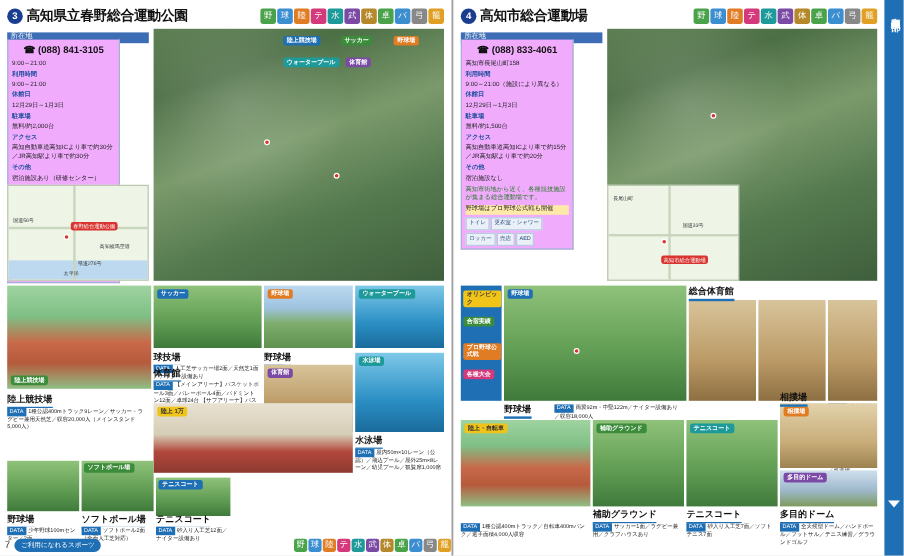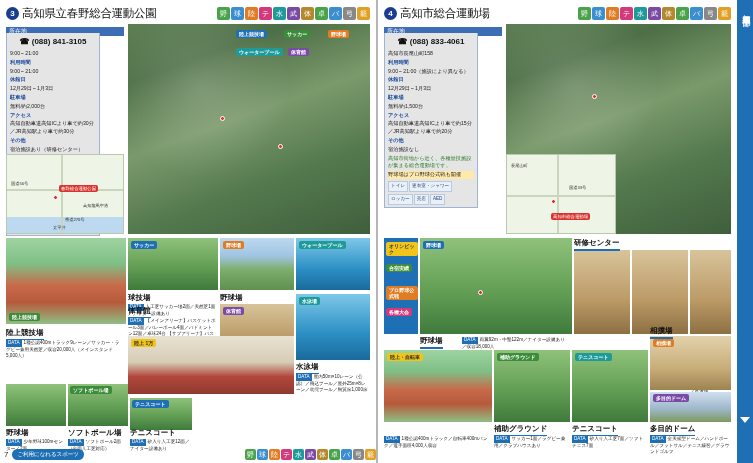--- a/index.html
+++ b/index.html
@@ -42,35 +42,35 @@
   .half.left { left:0; }
   .half.right { left:378px; width:359px; }
   .inner { position:absolute; left:6px; right:6px; top:6px; bottom:24px; }
   
   .titlebar { display:flex; align-items:center; height:15px; }
   .num {
     width:13px;height:13px;border-radius:50%;
     background:#1b3d8f;color:#fff;font-size:8px;line-height:13px;
     text-align:center;font-weight:bold;margin-right:3px;
   }
-  .ttl { font-size:11.5px; font-weight:normal; color:#111; letter-spacing:-0.3px; }
+  .ttl { font-size:11.5px; font-weight:bold; color:#111; letter-spacing:-0.3px; }
   .iconrow { margin-left:auto; display:flex; gap:1px; }
   .sicon {
     width:13px;height:13px;border-radius:2px;
     display:flex;align-items:center;justify-content:center;
     font-size:7px;color:#fff;line-height:1;
   }
   
   .addrbar {
     margin-top:3px; width:118px; height:9px; background:#3d6db5;
     color:#fff; font-size:6px; line-height:9px; padding-left:3px;
   }
   .infobox {
     width:94px; border:1px solid #9fb4d4; border-top:none;
-    background:#e5e5e5; padding:2px 3px; font-size:5.2px; line-height:1.5;
+    background:#f0abfc; padding:2px 3px; font-size:5.2px; line-height:1.5;
     color:#222;
   }
   .tel { font-size:8px; font-weight:bold; text-align:center; color:#111; margin:1px 0 2px; }
   .blk { margin-bottom:1px; }
   .blk b { color:#1b4c9c; }
   .hl { background:#ffe9a8; }
   .gr { color:#2a7a2a; }
   .facrow { display:flex; gap:1px; margin-top:2px; }
   .fchip {
     font-size:4.6px; padding:1px 2px; background:#eaf0f8; border:1px solid #b9c9e0;
@@ -413,21 +413,21 @@
       <div class="photo grass" style="left:36px; top:232px; width:152px; height:96px;">
         <div class="badge blue" style="left:3px; top:3px;">野球場</div>
         <div class="mapdot" style="left:58px; top:52px;"></div>
       </div>
 
       <div class="photo gym" style="left:190px; top:244px; width:56px; height:84px;"></div>
       <div class="photo gym" style="left:248px; top:244px; width:56px; height:84px;"></div>
       <div class="photo gym" style="left:306px; top:244px; width:41px; height:84px;"></div>
 
       <div class="secthead" style="left:190px; top:232px;">
-        <span>研修センター</span>
+        <span>総合体育館</span>
         <span class="line"></span>
       </div>
       <div class="descbox" style="left:306px; top:330px; width:41px;">
         <span class="datatag">DATA</span><span>【主競技場】バスケットボール3面／バレーボール3面／バドミントン10面／卓球20台 【小競技場】柔道場／剣道場／トレーニングルーム／弓道場</span>
       </div>
 
       <div class="secthead" style="left:36px; top:330px;">
         <span>野球場</span>
         <span class="line"></span>
       </div>

